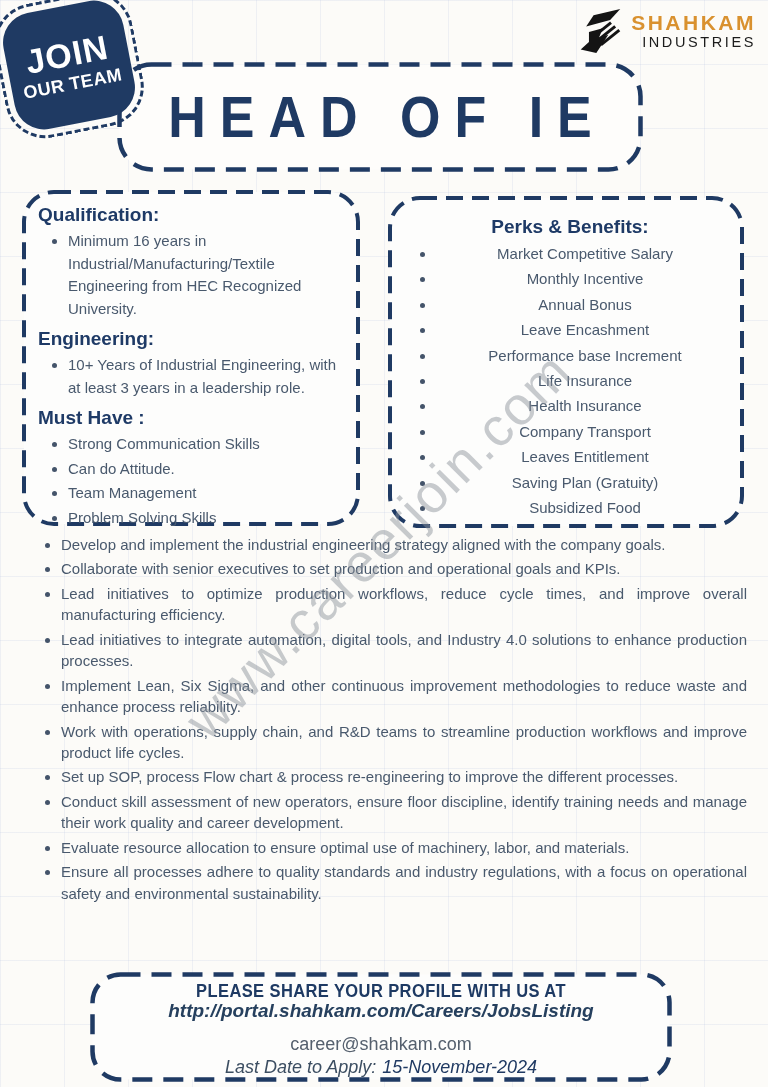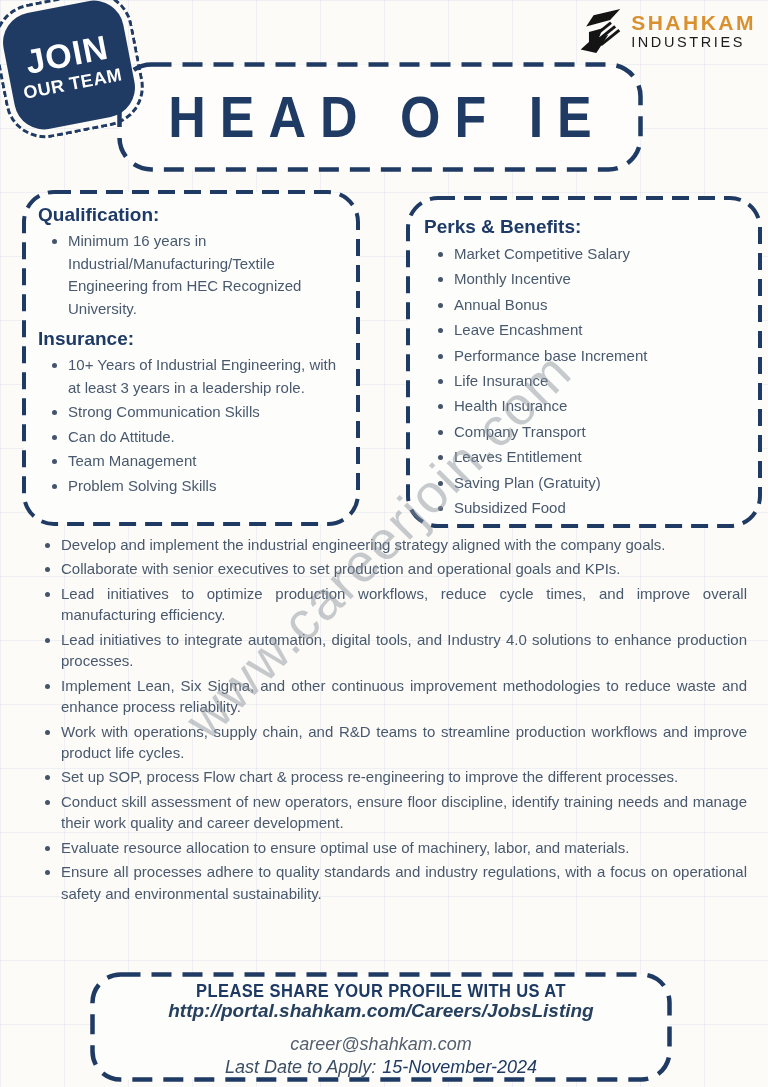--- a/index.html
+++ b/index.html
@@ -20,38 +20,38 @@
   
   .badge { position:absolute; left:8px; top:6px; width:122px; height:118px;
            transform: rotate(-11deg); z-index:10; }
   .badge-outer { position:absolute; inset:-9px; border:3px dashed #1f3a63; border-radius:40px; }
   .badge-solid { position:absolute; inset:0; background:#1f3a63; border-radius:30px;
                  display:flex; flex-direction:column; align-items:center; justify-content:center; }
   .badge-line1 { color:#fff; font-weight:800; font-size:34px; letter-spacing:1px; line-height:1; }
   .badge-line2 { color:#fff; font-weight:700; font-size:18px; letter-spacing:0.5px; margin-top:4px; line-height:1; }
 
   
-  .logo { position:absolute; right:12px; top:6px; display:flex; align-items:center; z-index:5; }
+  .logo { position:absolute; right:12px; top:6px; display:flex; align-items:center; z-index:5;text-align:right; }
   .logo-mark { width:46px; height:50px; margin-right:8px; }
   .logo-text { display:flex; flex-direction:column; }
   .logo-name { color:#d9912f; font-size:21px; font-weight:600; letter-spacing:2.5px; line-height:1.1; }
   .logo-sub  { color:#1c1c1c; font-size:14.5px; font-weight:500; letter-spacing:2.6px; line-height:1.1; }
 
   
   .dbox { position:absolute; }
   .dbox > svg.border { position:absolute; left:0; top:0; }
   .dbox .content { position:relative; }
 
   .title-box { left:117px; top:62px; width:526px; height:110px; z-index:2; }
   .title-text { width:526px; height:110px; display:flex; align-items:center; justify-content:center;
                 color:#1f3a63; font-weight:800; font-size:52px; letter-spacing:14px;
                 text-indent:14px; transform:scaleY(1.1); white-space:nowrap; }
 
   .left-box  { left:22px;  top:190px; width:338px; height:336px; }
-  .right-box { left:406px; top:196px; width:356px; height:332px; }
+  .right-box { left:388px; top:196px; width:356px; height:332px;text-align:center; }
   .left-box .content  { padding:8px 12px 0 16px; }
   .right-box .content { padding:14px 10px 0 18px; }
 
   .section-heading { font-size:19px; font-weight:700; color:#1e3a66; margin:8px 0 4px; }
   .section-heading.first { margin-top:6px; }
   ul.bullets { margin:0; padding-left:30px; font-size:15px; line-height:1.5; color:#49596d; }
   ul.bullets li { margin-bottom:2px; }
   ul.bullets li::marker { color:#44546a; }
   .right-box ul.bullets { line-height:1.56; }
 
@@ -59,21 +59,21 @@
   .jd { position:absolute; left:35px; top:534px; width:712px; }
   .jd ul.bullets { padding-left:26px; text-align:justify; line-height:1.43; }
   .jd ul.bullets li { margin-bottom:3px; }
 
   
   .footer-box { left:90px; top:972px; width:582px; height:110px; }
   .footer-box .content { width:582px; height:110px; display:flex; flex-direction:column;
                          align-items:center; justify-content:center; padding-top:2px;text-align:right; }
   .f1 { font-size:16.5px; font-weight:800; color:#1e3a63; letter-spacing:0.4px; transform:scaleY(1.12); }
   .f2 { font-size:19px; font-weight:700; font-style:italic; color:#26405e; }
-  .f3 { font-size:18px; font-style:italic; color:#55606e; margin-top:12px; }
+  .f3 { font-size:18px; color:#55606e; margin-top:12px; }
   .f4 { font-size:18px; font-style:italic; color:#3c4e62; margin-top:2px; }
   .f4 .date { font-weight:400; color:#203a63; margin-left:6px; }
 
   
   .watermark { position:absolute; left:378px; top:545px; z-index:20; pointer-events:none;
                transform:translate(-50%,-50%) rotate(-45deg);
                font-size:54px; letter-spacing:2px; color:#8d939c; opacity:0.48; white-space:nowrap; }
 </style>
 </head>
 <body>
@@ -114,25 +114,26 @@
   <div class="dbox left-box">
     <svg class="border" width="338" height="336">
       <rect x="2" y="2" width="334" height="332" rx="30" fill="#fdfdfc" stroke="#1f3a63" stroke-width="4" stroke-dasharray="17 9"></rect>
     </svg>
     <div class="content">
       <div class="section-heading first">Qualification:</div>
       <ul class="bullets">
 
       <li>Minimum 16 years in Industrial/Manufacturing/Textile Engineering from HEC Recognized University.</li>
         </ul>
-      <div class="section-heading">Insurance:</div>
+      <div class="section-heading">Engineering:</div>
       <ul class="bullets">
 
       <li>10+ Years of Industrial Engineering, with at least 3 years in a leadership role.</li>
         </ul>
+      <div class="section-heading">Must Have :</div>
       <ul class="bullets">
 
       <li>Strong Communication Skills</li>
           <li>Can do Attitude.</li>
           <li>Team Management</li>
           <li>Problem Solving Skills</li>
         </ul>
     </div>
   </div>
 

